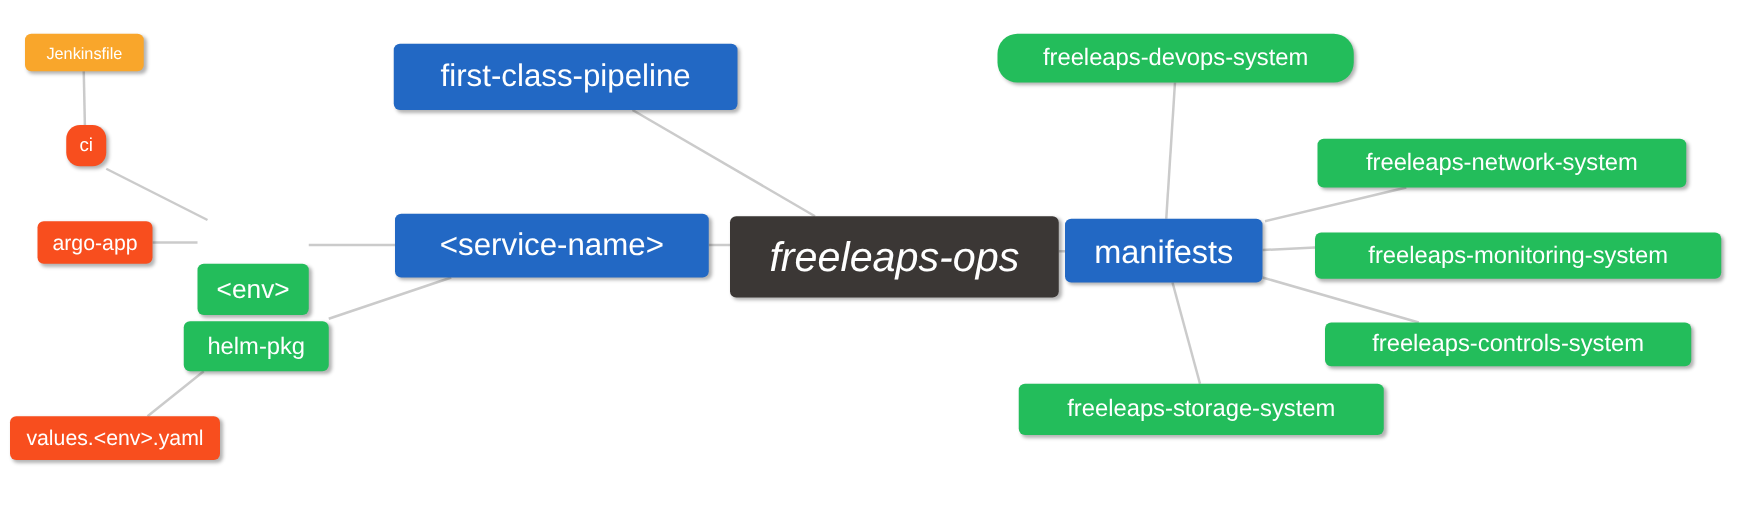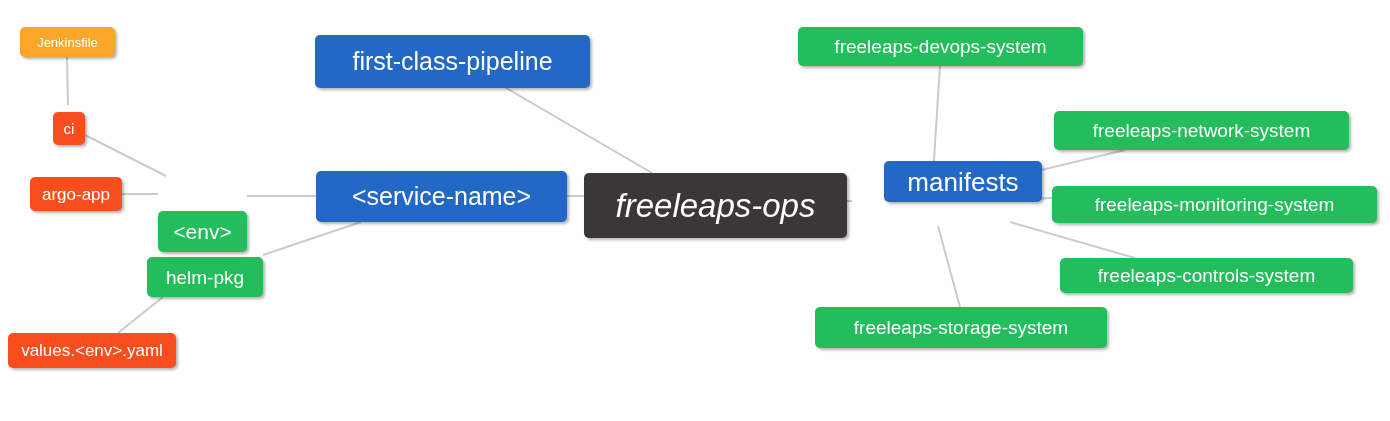--- a/index.html
+++ b/index.html
@@ -55,26 +55,26 @@
       <line x1="940" y1="66" x2="933" y2="175" stroke="#cbcbcb" stroke-width="2"></line>
       <line x1="1012" y1="177" x2="1125" y2="150" stroke="#cbcbcb" stroke-width="2"></line>
       <line x1="1010" y1="200" x2="1052" y2="198" stroke="#cbcbcb" stroke-width="2"></line>
       <line x1="1010" y1="222" x2="1135" y2="258" stroke="#cbcbcb" stroke-width="2"></line>
       <line x1="938" y1="226" x2="960" y2="307" stroke="#cbcbcb" stroke-width="2"></line>
     </svg>
   <div id="nodes-layer">
       <div class="node" style="left: 584px; top: 173px; width: 263px; height: 65px; background: rgb(59, 55, 53); color: rgb(255, 255, 255); font-size: 33px; font-style: italic;">freeleaps-ops</div>
       <div class="node" style="left: 315px; top: 35px; width: 275px; height: 53px; background: rgb(34, 104, 196); color: rgb(255, 255, 255); font-size: 25px;">first-class-pipeline</div>
       <div class="node" style="left: 316px; top: 171px; width: 251px; height: 51px; background: rgb(34, 104, 196); color: rgb(255, 255, 255); font-size: 25px;">&lt;service-name&gt;</div>
-      <div class="node" style="left: 852px; top: 161px; width: 158px; height: 41px; background: rgb(34, 104, 196); color: rgb(255, 255, 255); font-size: 26px; margin-left: 32px;">manifests</div>
+      <div class="node" style="left: 852px; top: 175px; width: 158px; height: 51px; background: rgb(34, 104, 196); color: rgb(255, 255, 255); font-size: 26px;">manifests</div>
       <div class="node" style="left: 158px; top: 175px; width: 89px; height: 41px; background: rgb(35, 189, 91); color: rgb(255, 255, 255); font-size: 21px; margin-top: 36px;">&lt;env&gt;</div>
       <div class="node" style="left: 147px; top: 257px; width: 116px; height: 40px; background: rgb(35, 189, 91); color: rgb(255, 255, 255); font-size: 19px;">helm-pkg</div>
-      <div class="node" style="left: 53px; top: 112px; width: 32px; height: 33px; background: rgb(248, 78, 30); color: rgb(255, 255, 255); font-size: 15px;">ci</div>
+      <div class="node" style="left: 53px; top: 100px; width: 32px; height: 33px; background: rgb(248, 78, 30); color: rgb(255, 255, 255); font-size: 15px; border-radius: 11px;">ci</div>
       <div class="node" style="left: 30px; top: 177px; width: 92px; height: 34px; background: rgb(248, 78, 30); color: rgb(255, 255, 255); font-size: 17px;">argo-app</div>
       <div class="node" style="left: 8px; top: 333px; width: 168px; height: 35px; background: rgb(248, 78, 30); color: rgb(255, 255, 255); font-size: 17px;">values.&lt;env&gt;.yaml</div>
       <div class="node" style="left: 20px; top: 27px; width: 95px; height: 30px; background: rgb(249, 166, 43); color: rgb(255, 255, 255); font-size: 13px;">Jenkinsfile</div>
-      <div class="node" style="left: 798px; top: 27px; width: 285px; height: 39px; background: rgb(35, 189, 91); color: rgb(255, 255, 255); font-size: 19px;">freeleaps-devops-system</div>
+      <div class="node" style="left: 798px; top: 27px; width: 285px; height: 39px; background: rgb(35, 189, 91); color: rgb(255, 255, 255); font-size: 19px; border-radius: 16px;">freeleaps-devops-system</div>
       <div class="node" style="left: 1054px; top: 111px; width: 295px; height: 39px; background: rgb(35, 189, 91); color: rgb(255, 255, 255); font-size: 19px;">freeleaps-network-system</div>
       <div class="node" style="left: 1052px; top: 186px; width: 325px; height: 37px; background: rgb(35, 189, 91); color: rgb(255, 255, 255); font-size: 19px;">freeleaps-monitoring-system</div>
       <div class="node" style="left: 1060px; top: 258px; width: 293px; height: 35px; background: rgb(35, 189, 91); color: rgb(255, 255, 255); font-size: 19px;">freeleaps-controls-system</div>
       <div class="node" style="left: 815px; top: 307px; width: 292px; height: 41px; background: rgb(35, 189, 91); color: rgb(255, 255, 255); font-size: 19px;">freeleaps-storage-system</div>
     </div>
 </div>
 
 </body></html>

